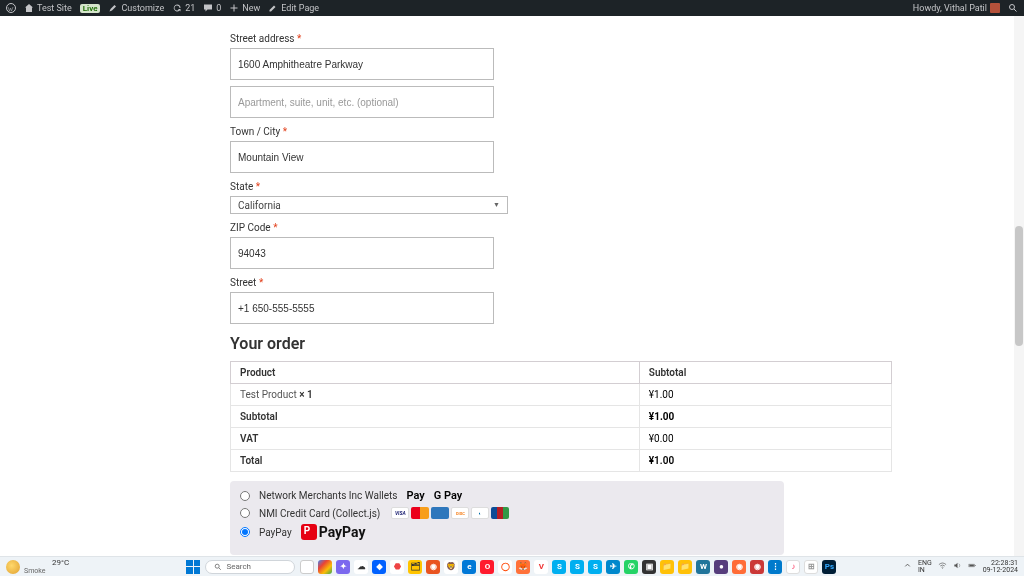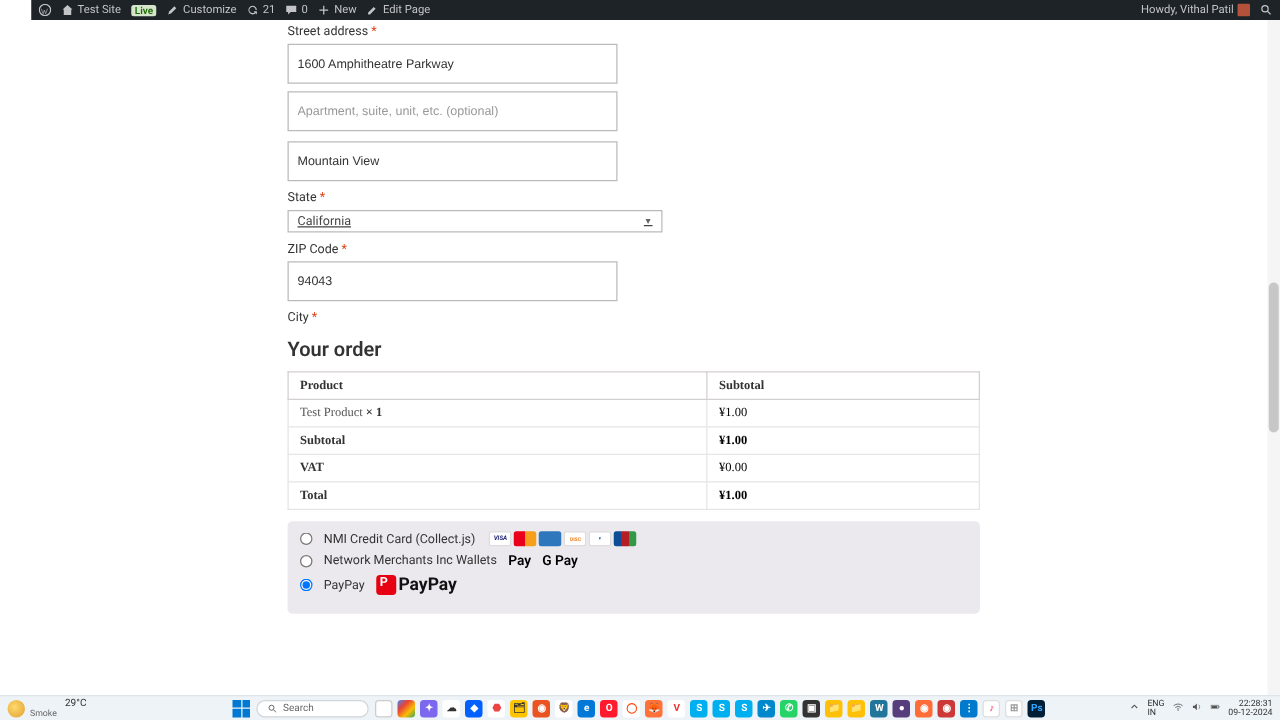--- a/index.html
+++ b/index.html
@@ -1,38 +1,38 @@
 <!DOCTYPE html>
 <html><head>
 <meta charset="utf-8">
 <style>
 * { box-sizing: border-box; margin: 0; padding: 0; }
 html, body { width: 1024px; height: 576px; overflow: hidden; font-family: -apple-system, "Segoe UI", Roboto, Arial, sans-serif; background: #fff; }
 
-.adminbar { position: absolute; top: 0; left: 0; right: 0; height: 16px; background: #1d2327; color: #c3c4c7; font-size: 9px; display: flex; align-items: center; padding: 0 6px; justify-content: space-between; margin-left: 25px; }
+.adminbar { position: absolute; top: 0; left: 0; right: 0; height: 16px; background: #1d2327; color: #c3c4c7; font-size: 9px; display: flex; align-items: center; padding: 0 6px; justify-content: space-between; }
 .adminbar .left, .adminbar .right { display: flex; align-items: center; gap: 8px; }
 .adminbar .item { display: flex; align-items: center; gap: 3px; cursor: pointer; }
 .adminbar svg { width: 10px; height: 10px; fill: #c3c4c7; }
 .live-badge { background: #d5e5cb; color: #1a6b00; border-radius: 2px; padding: 0 3px; font-size: 8px; font-weight: 600; }
 .avatar-sm { width: 10px; height: 10px; background: #b4513a; border-radius: 1px; }
 .search-ic svg { width:10px; height:10px; }
 
 .page { position: absolute; top: 16px; left: 0; right: 10px; bottom: 20px; overflow: hidden; }
-.content { width: 554px; margin: 0 auto; padding-top: 4px; }
+.content { width: 554px; margin: 0 auto; padding-top: 17px; }
 .field-row { margin-bottom: 8px; }
 .field-label { font-size: 10px; color: #333; margin-bottom: 4px; display: block; }
 .field-label.err { color: #a00; }
 .req { color: #e2401c; }
 .text-input { width: 264px; height: 32px; border: 1px solid #bbb; font-size: 10px; padding: 0 7px; color: #333; background: #fff; }
 .text-input.err { border-color: #a00; }
 .text-input::placeholder { color: #999; }
-.select { width: 300px; height: 18px; border: 1px solid #bbb; font-size: 10px; padding: 0 7px; color: #444; background: #fff; position: relative; display: flex; align-items: center; justify-content: space-between; text-decoration: underline; }
+.select { width: 278px; height: 18px; border: 1px solid #bbb; font-size: 10px; padding: 0 7px; color: #444; background: #fff; position: relative; display: flex; align-items: center; justify-content: space-between; }
 .select .caret { font-size: 7px; color: #666; }
 .order-head { font-size: 16px; color: #333; margin: 10px 0 8px; font-weight: 600; }
-.order-table { width: 554px; border: 1px solid #d3ced2; border-collapse: collapse; font-size: 10px; font-family: Liberation Serif, serif; }
+.order-table { width: 662px; border: 1px solid #d3ced2; border-collapse: collapse; font-size: 10px; }
 .order-table th, .order-table td { border: 1px solid #e5e5e5; padding: 5px 9px; text-align: left; }
 .order-table th { font-weight: 600; color: #333; }
 .order-table .hdr th { border: 1px solid #d3ced2; }
 .order-table .item-name { color: #555; }
 .order-table .qty { font-weight: 600; color: #333; }
 .order-table .total-row th, .order-table .total-row td { font-weight: 600; }
 .payment-box { width: 554px; background: #ebe9ee; border-radius: 4px; margin-top: 9px; padding: 8px 10px 10px; }
 .pay-opt { display: flex; align-items: center; gap: 9px; font-size: 10px; color: #333; margin-bottom: 5px; }
 .pay-opt input { width:10px; height:10px; }
 .cards { display: inline-flex; gap: 2px; margin-left: 2px; }
@@ -134,38 +134,40 @@
   <div class="content">
 
     <div class="field-row">
       <label class="field-label"><span>Street address</span> <span class="req">*</span></label>
       <input class="text-input" type="text" value="1600 Amphitheatre Parkway" style="">
       <div style="height:6px"></div>
       <input class="text-input" type="text" placeholder="Apartment, suite, unit, etc. (optional)" style="">
     </div>
 
     <div class="field-row">
+      <label class="field-label"><span>Town / City</span> <span class="req">*</span></label>
       <input class="text-input" type="text" value="Mountain View" style="">
     </div>
 
     <div class="field-row">
       <label class="field-label"><span>State</span> <span class="req">*</span></label>
       <div class="select">
         <span>California</span>
         <span class="caret">▼</span>
       </div>
     </div>
 
     <div class="field-row">
       <label class="field-label"><span>ZIP Code</span> <span class="req">*</span></label>
       <input class="text-input" type="text" value="94043" style="">
     </div>
 
     <div class="field-row">
-      <label class="field-label"><span>City</span> <span class="req">*</span></label>
+      <label class="field-label"><span>Street</span> <span class="req">*</span></label>
+      <input class="text-input" type="text" value="+1 650-555-5555" style="">
     </div>
 
 
     <h3 class="order-head">Your order</h3>
 
     <table class="order-table">
       <tbody>
           <tr class="hdr">
         <th>Product</th>
         <th>Subtotal</th>
@@ -183,37 +185,37 @@
         <td>¥0.00</td>
       </tr>
       <tr class="total-row">
         <th>Total</th>
         <td>¥1.00</td>
       </tr>
     </tbody>
       </table>
 
     <div class="payment-box">
+      <label class="pay-opt">
+        <input type="radio" name="pm" style="">
+        <span>Network Merchants Inc Wallets</span>
+        <span class="apay"> <span>Pay</span></span>
+        <span class="gpay">G Pay</span>
+      </label>
       <label class="pay-opt">
         <input type="radio" name="pm" style="">
         <span>NMI Credit Card (Collect.js)</span>
         <span class="cards">
           <span class="card visa">VISA</span>
           <span class="card mc"></span>
           <span class="card amex"></span>
           <span class="card disc">DISC</span>
           <span class="card diners">◐</span>
           <span class="card jcb"></span>
         </span>
-      </label>
-      <label class="pay-opt">
-        <input type="radio" name="pm" style="">
-        <span>Network Merchants Inc Wallets</span>
-        <span class="apay"> <span>Pay</span></span>
-        <span class="gpay">G Pay</span>
       </label>
       <label class="pay-opt">
         <input type="radio" name="pm" checked="" style="">
         <span>PayPay</span>
         <span class="paypay-logo">
             <span class="pp-mark"></span>
             <span>PayPay</span>
           </span>
       </label>
 

